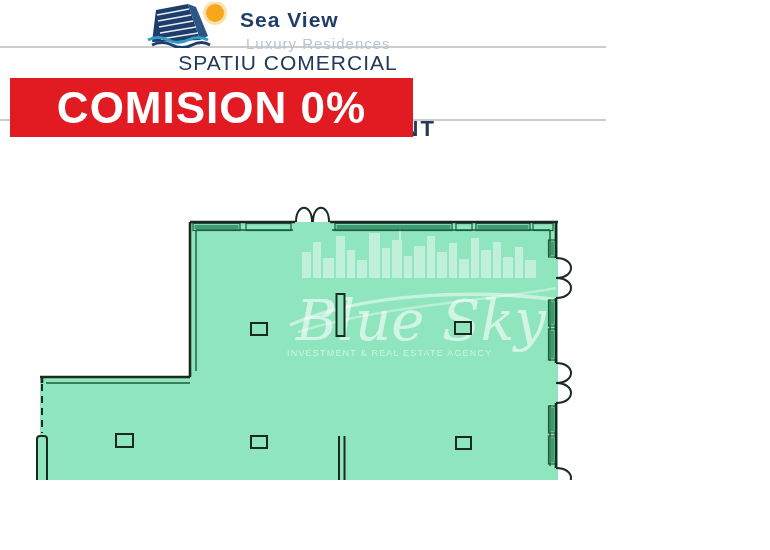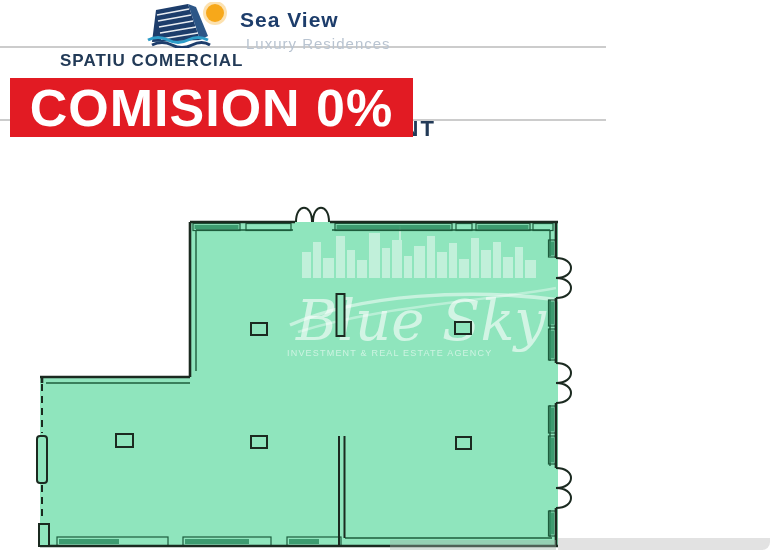--- a/index.html
+++ b/index.html
@@ -3,36 +3,36 @@
 <meta charset="utf-8">
 <style>
   :root{
     --c-navy:#223a57; --c-logo-blue:#1d3d6b; --c-logo-subtitle:#b9c4d1;
     --c-banner-red:#e21b23; --c-banner-text:#ffffff; --c-divider-gray:#cccccc;
     --c-plan-green:#8fe5bd; --c-wall-dark:#1b2a20; --c-wall-inner:#1d5c3c;
     --c-window-hatch:#2f8f63; --c-watermark-white:#ffffff; --c-shadow-gray:#e2e2e2;
     --c-sun-orange:#f7a81b; --c-wave-blue:#2e9dc9;
   }
   html,body{margin:0;padding:0;}
-  .stage{position:relative;width:770px;height:550px;background:#ffffff;overflow:hidden;
+  .stage{position:relative;width:770px;height:480px;background:#ffffff;overflow:hidden;
          font-family:"Liberation Sans",sans-serif;border-radius:8px;}
   .logo{position:absolute;left:138px;top:2px;display:flex;align-items:flex-start;z-index:4;}
   .logo-text{margin-left:6px;padding-top:6px;}
   .logo-title{font-size:21px;font-weight:600;color:var(--c-logo-blue);letter-spacing:1px;}
   .logo-subtitle{font-size:15px;color:var(--c-logo-subtitle);letter-spacing:1px;margin-top:3px;margin-left:6px;}
   .divider{position:absolute;left:0;height:2px;background:var(--c-divider-gray);z-index:1;}
   .divider.top{top:46px;width:606px;}
   .divider.mid{top:119px;width:606px;}
-  .page-title{position:absolute;left:60px;top:51px;width:456px;
-              font-size:17px;font-weight:bold;color:var(--c-navy);letter-spacing:1px;z-index:2;}
+  .page-title{position:absolute;left:60px;top:51px;width:456px;text-align:center;
+              font-size:21px;font-weight:normal;color:var(--c-navy);letter-spacing:1px;z-index:2;}
   .room-label{position:absolute;left:266px;top:116px;font-size:22px;font-weight:bold;
               color:var(--c-navy);letter-spacing:2px;z-index:2;}
   .banner{position:absolute;left:10px;top:78px;width:403px;height:59px;background:var(--c-banner-red);
           display:flex;align-items:center;justify-content:center;z-index:3;}
-  .banner-label{color:var(--c-banner-text);font-size:52px;font-weight:800;letter-spacing:1px;}
+  .banner-label{color:var(--c-banner-text);font-size:44px;font-weight:800;letter-spacing:1px;}
   .plan-svg{position:absolute;left:0;top:0;z-index:1;}
 </style>
 </head>
 <body>
 
 <div class="stage">
 
   <div class="logo">
     <svg width="96" height="46" viewBox="0 0 96 46">
       <g>

